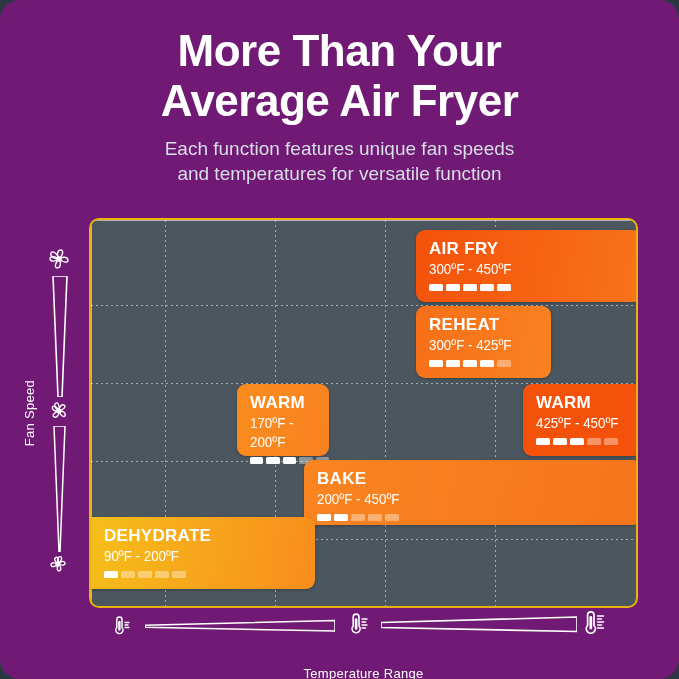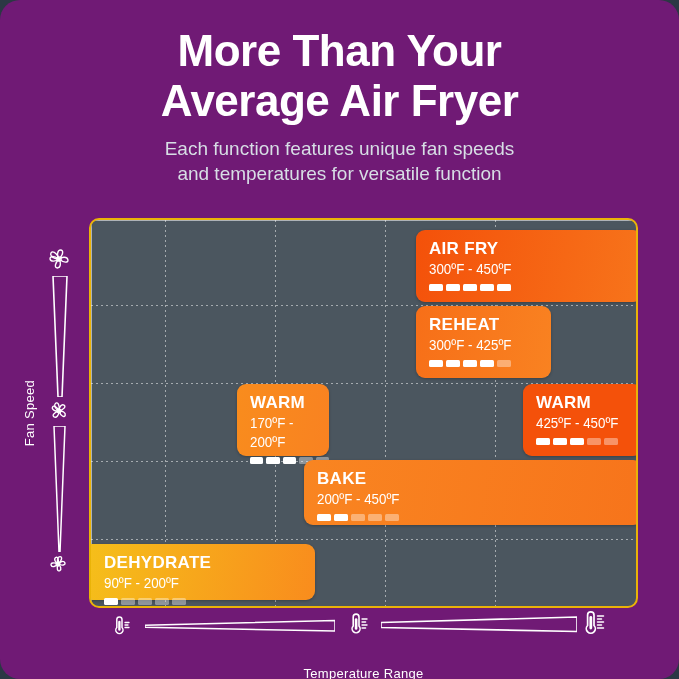--- a/index.html
+++ b/index.html
@@ -320,21 +320,21 @@
         <span class="bar-range">200ºF - 450ºF</span>
         <span class="fan-meter">
           <i class="seg"></i>
             <i class="seg"></i>
             <i class="seg off"></i>
             <i class="seg off"></i>
             <i class="seg off"></i>
         </span>
       </div>
 
-      <div class="bar" style="left:-8px; top:324px; width:232px; height:56px;
+      <div class="bar" style="left:-8px; top:297px; width:232px; height:72px;
                   background:linear-gradient(100deg,#f5c01a 0%,#f98c1d 100%);
                   border-radius:0 9px 9px 0; padding-left:21px;">
         <span class="bar-name">DEHYDRATE</span>
         <span class="bar-range">90ºF - 200ºF</span>
         <span class="fan-meter">
           <i class="seg"></i>
             <i class="seg off"></i>
             <i class="seg off"></i>
             <i class="seg off"></i>
             <i class="seg off"></i>

